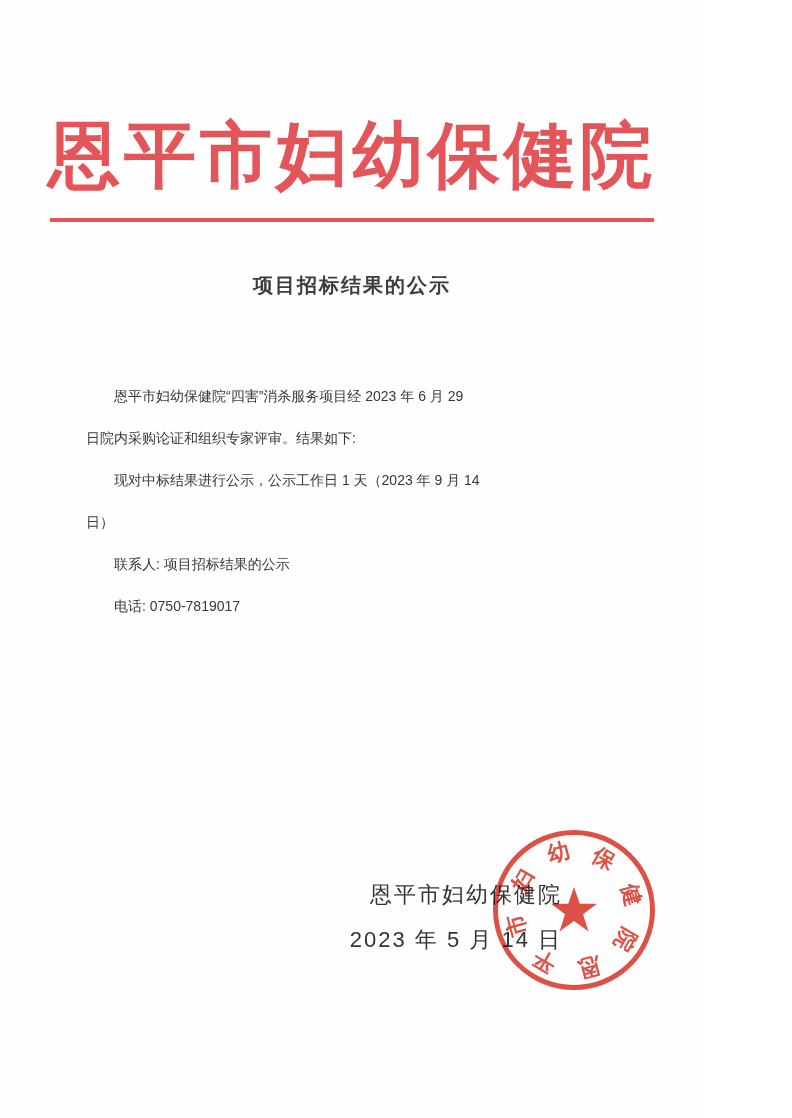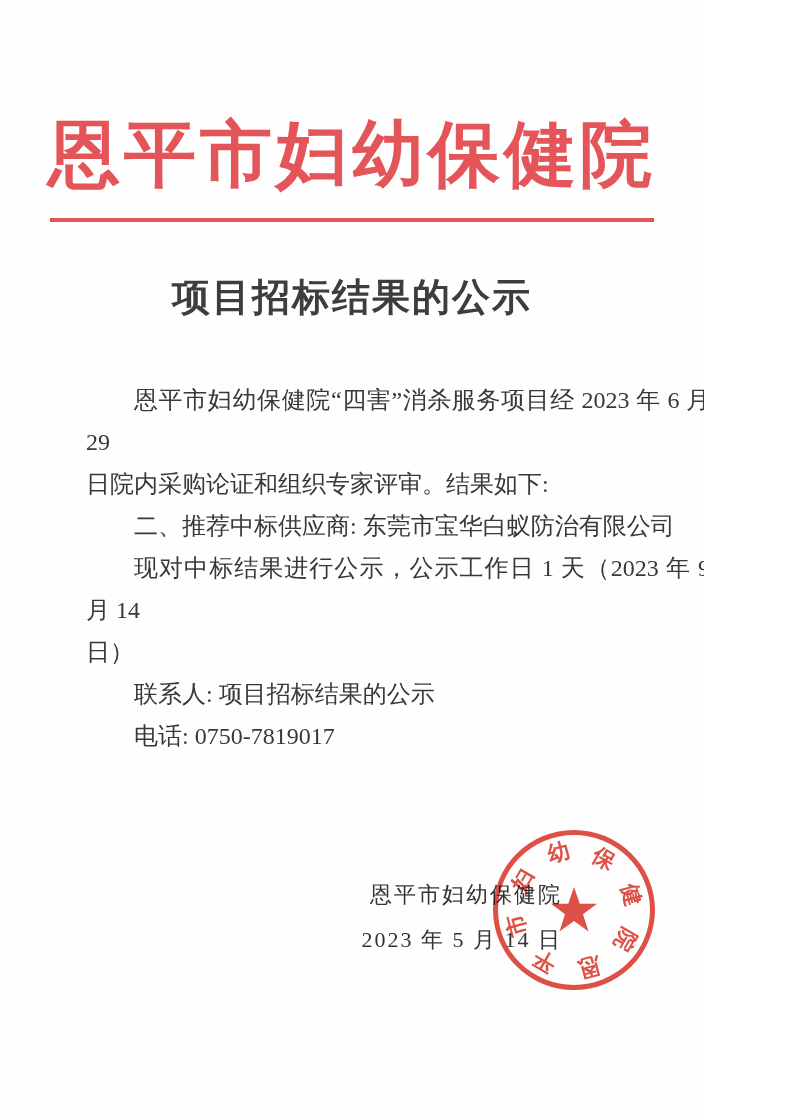--- a/index.html
+++ b/index.html
@@ -1,50 +1,50 @@
 <!DOCTYPE html>
 <html><head>
 <meta charset="utf-8">
 <style>
   html,body{margin:0;padding:0;background:#ffffff;}
   .page{
     position:relative;
     width:704px;height:1118px;
     background:#fefefe;
     overflow:hidden;
-    font-family:Liberation Serif, serif;
+    font-family:Liberation Sans, sans-serif;
     color:#383838;
   }
   
   .letterhead{padding-top:112px;text-align:center;}
   .letterhead-title{
     font-size:72px;
     font-weight:700;
     letter-spacing:4px;
     line-height:1.2;
     white-space:nowrap;
   }
   .red-rule{
     width:604px;height:4px;
     margin:20px auto 0 auto;
   }
   
   .doc-title{
     margin:50px 0 0 0;
     text-align:center;
-    font-size:38px;
+    font-size:20px;
     font-weight:700;
     letter-spacing:2px;
     color:#3d3d3d;
   }
   
   .body{
-    margin:56px 82px 0 86px;
+    margin:76px 82px 0 86px;
     width:624px;
-    font-size:24px;
+    font-size:14px;
     line-height:42px;
     text-align:justify;
   }
   .body p{
     margin:0;
     text-indent:2em;
     white-space:pre-line;
   }
   
   .signature{
@@ -96,21 +96,20 @@
   <header class="letterhead">
     <div class="letterhead-title" style="color: rgb(228, 85, 90);">恩平市妇幼保健院</div>
     <div class="red-rule" style="background: rgb(228, 85, 90);"></div>
   </header>
 
   <h1 class="doc-title">项目招标结果的公示</h1>
 
   <div class="body">
     <p>恩平市妇幼保健院“四害”消杀服务项目经 2023 年 6 月 29
 日院内采购论证和组织专家评审。结果如下:</p>
-    <p>二、推荐中标供应商: 东莞市宝华白蚁防治有限公司</p>
     <p>现对中标结果进行公示，公示工作日 1 天（2023 年 9 月 14
 日）</p>
     <p>联系人: 项目招标结果的公示</p>
     <p>电话: 0750-7819017</p>
   </div>
 
   <div class="signature">
     <div>恩平市妇幼保健院</div>
     <div>2023 年 5 月 14 日</div>
   </div>

